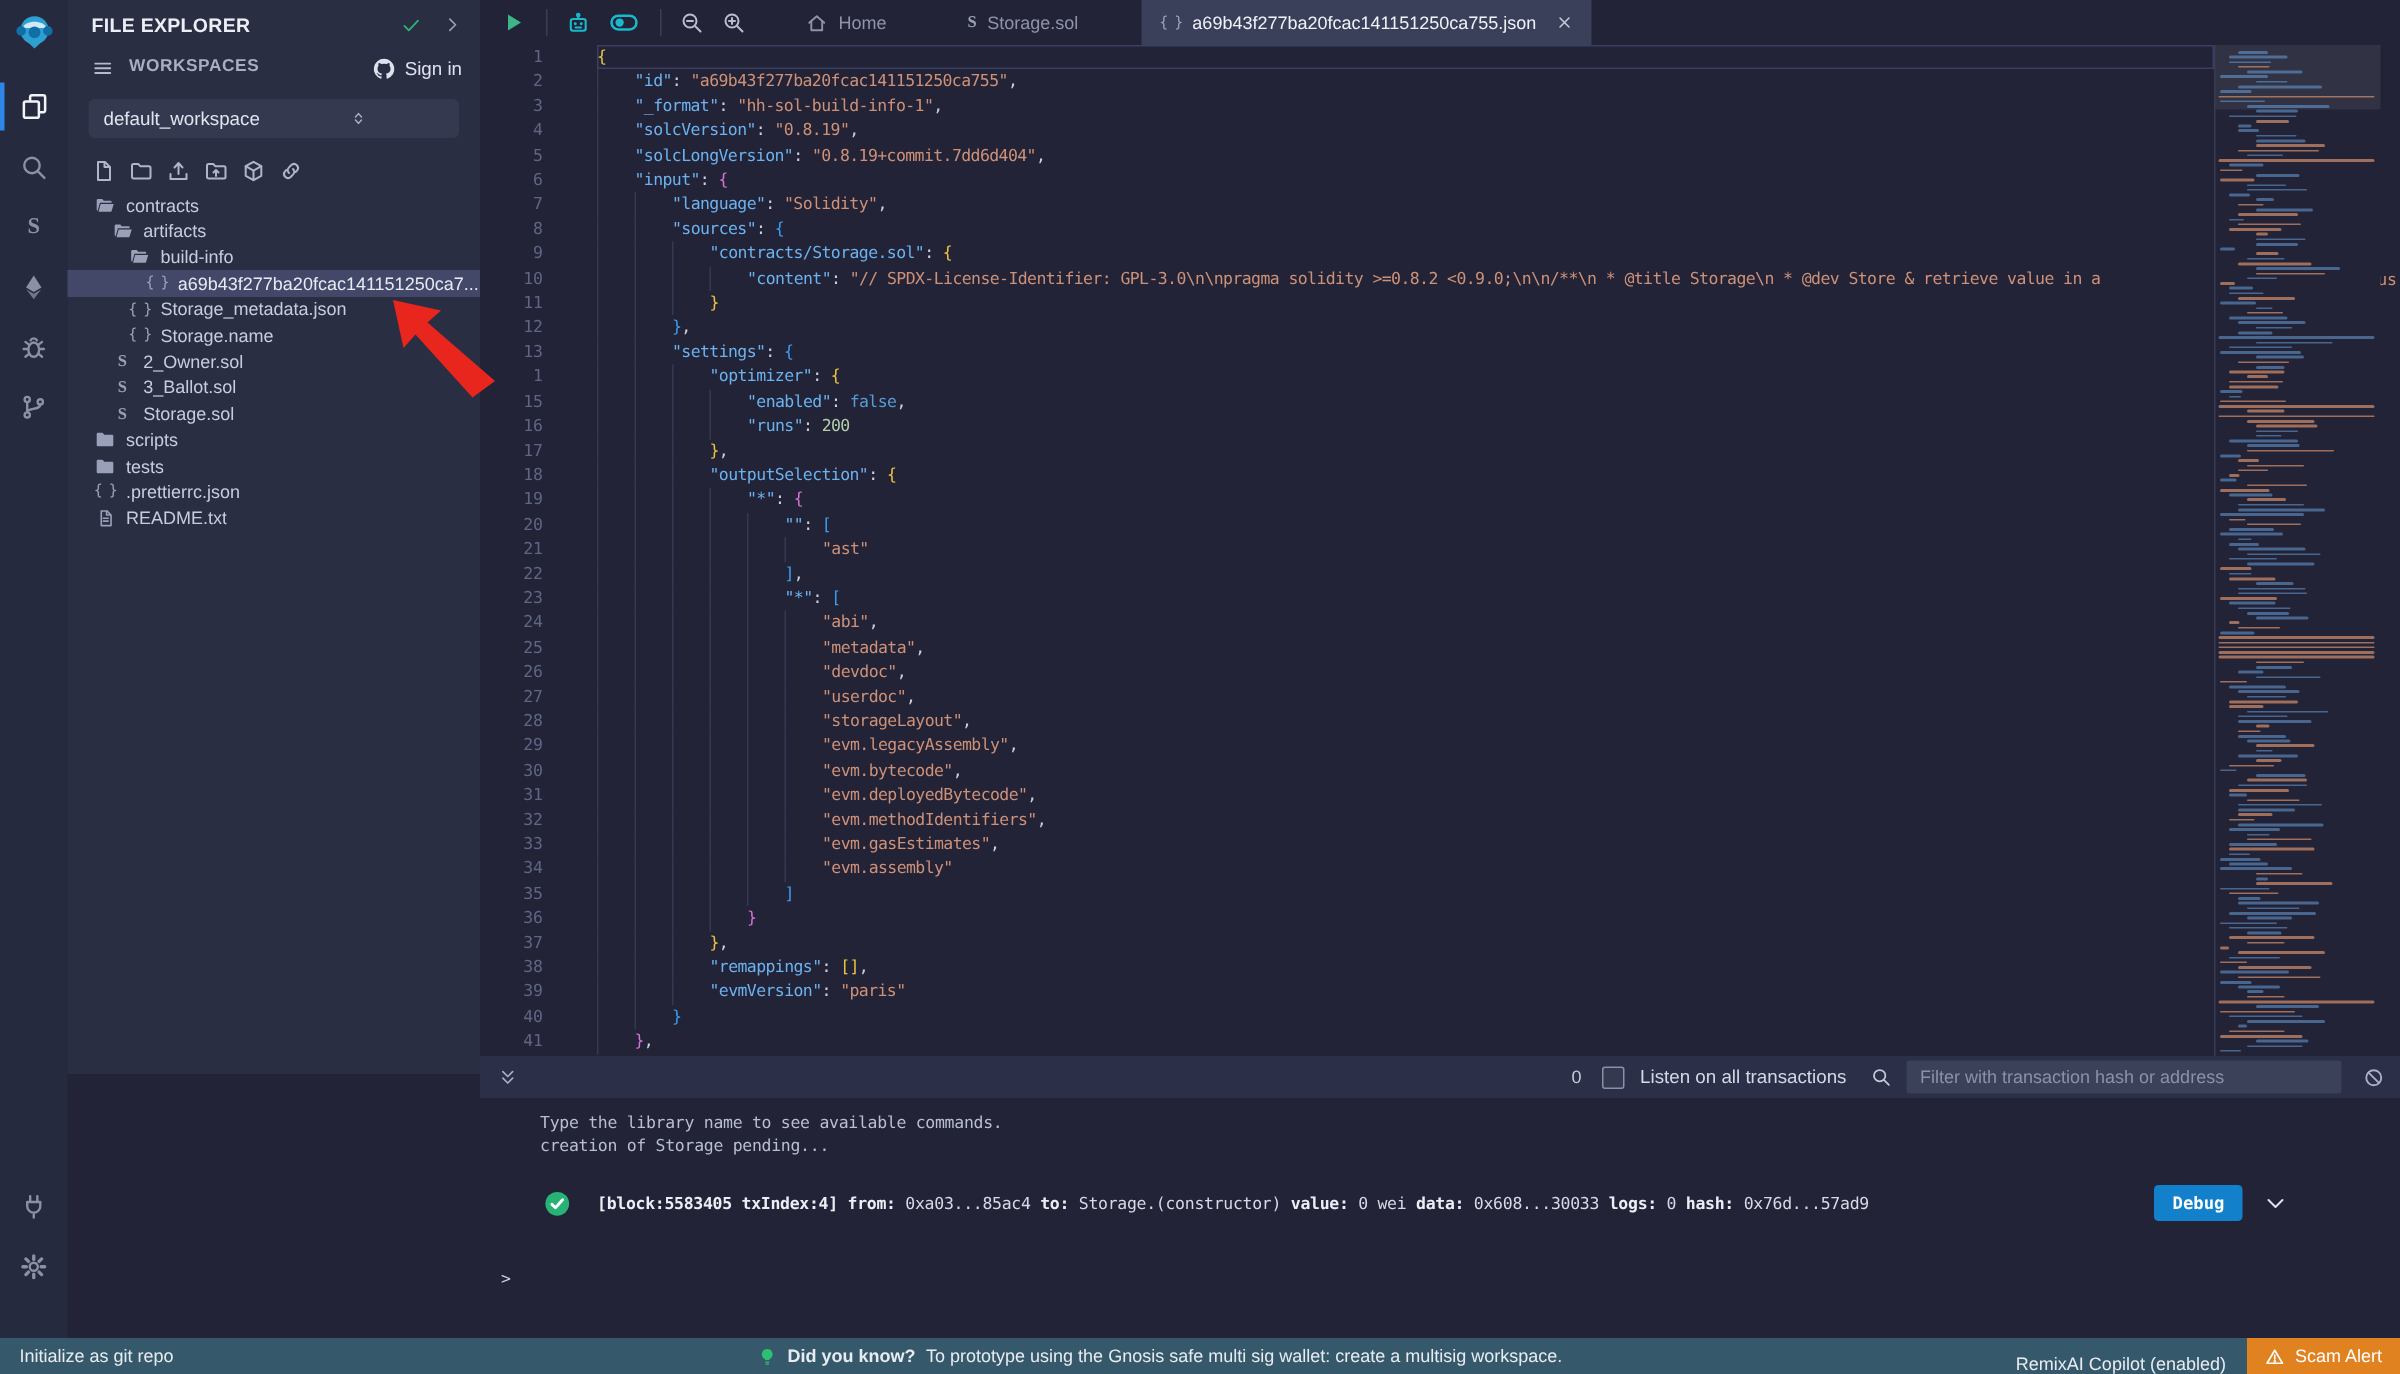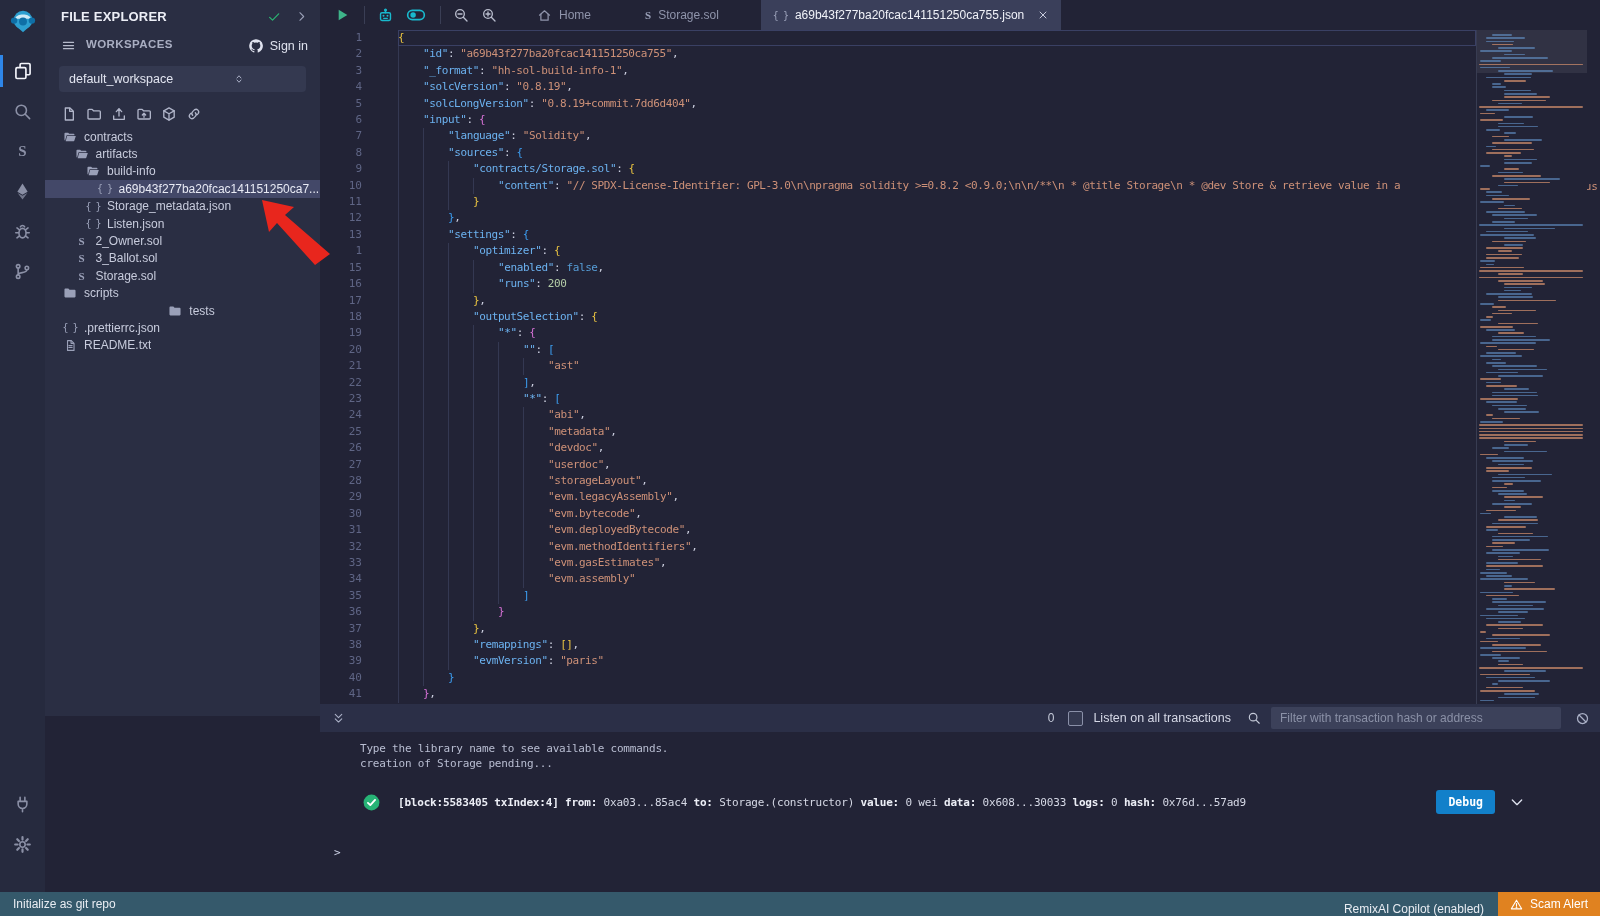--- a/index.html
+++ b/index.html
@@ -310,21 +310,21 @@
         <div class="trow" style="padding-left: 40px;">
           <span class="ticon ico">
             <span class="braces">{ }</span>
           </span>
           <span class="tlabel">Storage_metadata.json</span>
         </div>
         <div class="trow" style="padding-left: 40px;">
           <span class="ticon ico">
             <span class="braces">{ }</span>
           </span>
-          <span class="tlabel">Listen.json</span>
+          <span class="tlabel">Storage.name</span>
         </div>
         <div class="trow" style="padding-left: 28.5px;">
           <span class="ticon ico">
             <span class="solico">S</span>
           </span>
           <span class="tlabel">2_Owner.sol</span>
         </div>
         <div class="trow" style="padding-left: 28.5px;">
           <span class="ticon ico">
             <span class="solico">S</span>
@@ -338,21 +338,21 @@
           <span class="tlabel">Storage.sol</span>
         </div>
         <div class="trow" style="padding-left: 17px;">
           <span class="ticon ico">
             <svg width="14" height="14" viewBox="0 0 24 24">
               <path fill="currentColor" stroke="none" d="M2.5 5.8c0-.8.7-1.5 1.5-1.5h5.2l2 2.2H20c.8 0 1.5.7 1.5 1.5v10.2c0 .8-.7 1.5-1.5 1.5H4c-.8 0-1.5-.7-1.5-1.5z"></path>
             </svg>
           </span>
           <span class="tlabel">scripts</span>
         </div>
-        <div class="trow" style="padding-left: 17px; justify-content: center;">
+        <div class="trow" style="padding-left: 17px;">
           <span class="ticon ico">
             <svg width="14" height="14" viewBox="0 0 24 24">
               <path fill="currentColor" stroke="none" d="M2.5 5.8c0-.8.7-1.5 1.5-1.5h5.2l2 2.2H20c.8 0 1.5.7 1.5 1.5v10.2c0 .8-.7 1.5-1.5 1.5H4c-.8 0-1.5-.7-1.5-1.5z"></path>
             </svg>
           </span>
           <span class="tlabel">tests</span>
         </div>
         <div class="trow" style="padding-left: 17px;">
           <span class="ticon ico">
             <span class="braces">{ }</span>
@@ -786,20 +786,30 @@
               <path d="M5 9l7 7 7-7"></path>
             </svg>
           </span>
       </div>
       <div class="prompt">&gt;</div>
     </div>
   </section>
 
   <footer id="statusbar">
     <span class="sb-left">Initialize as git repo</span>
+    <span class="sb-tip">
+      <span class="bulb ico">
+        <svg width="13" height="13" viewBox="0 0 24 24">
+            <path fill="currentColor" stroke="none" d="M12 2.5a6.5 6.5 0 0 1 3.2 12.2c-.5.3-.7.6-.7 1.3h-5c0-.7-.2-1-.7-1.3A6.5 6.5 0 0 1 12 2.5z"></path>
+            <path d="M10 18.5h4M10.5 21h3" stroke-width="1.6"></path>
+          </svg>
+        </span>
+      <b>Did you know?</b>
+      <span>To prototype using the Gnosis safe multi sig wallet: create a multisig workspace.</span>
+    </span>
     <span class="sb-right">
       <span class="sb-copilot">RemixAI Copilot (enabled)</span>
       <span class="scam">
         <span class="ico">
           <svg width="13" height="13" viewBox="0 0 24 24" stroke-width="2">
               <path d="M12 4L2.5 20h19z"></path>
               <path d="M12 10v5"></path>
               <circle cx="12" cy="17.6" r=".6" fill="currentColor"></circle>
             </svg>
           </span>

